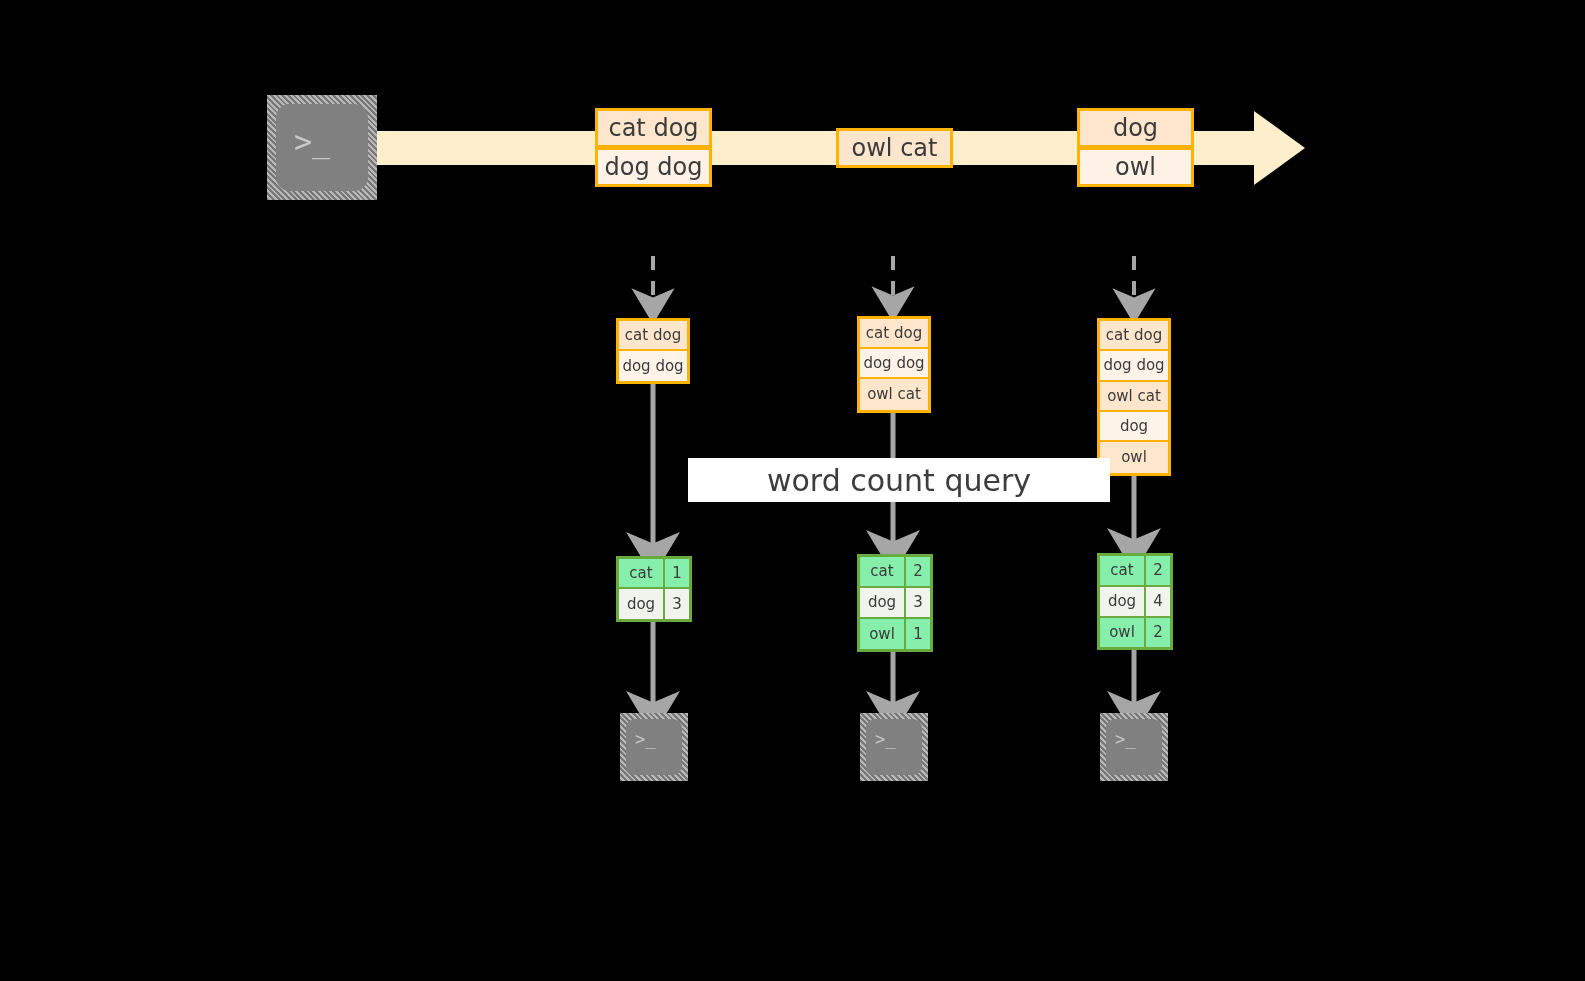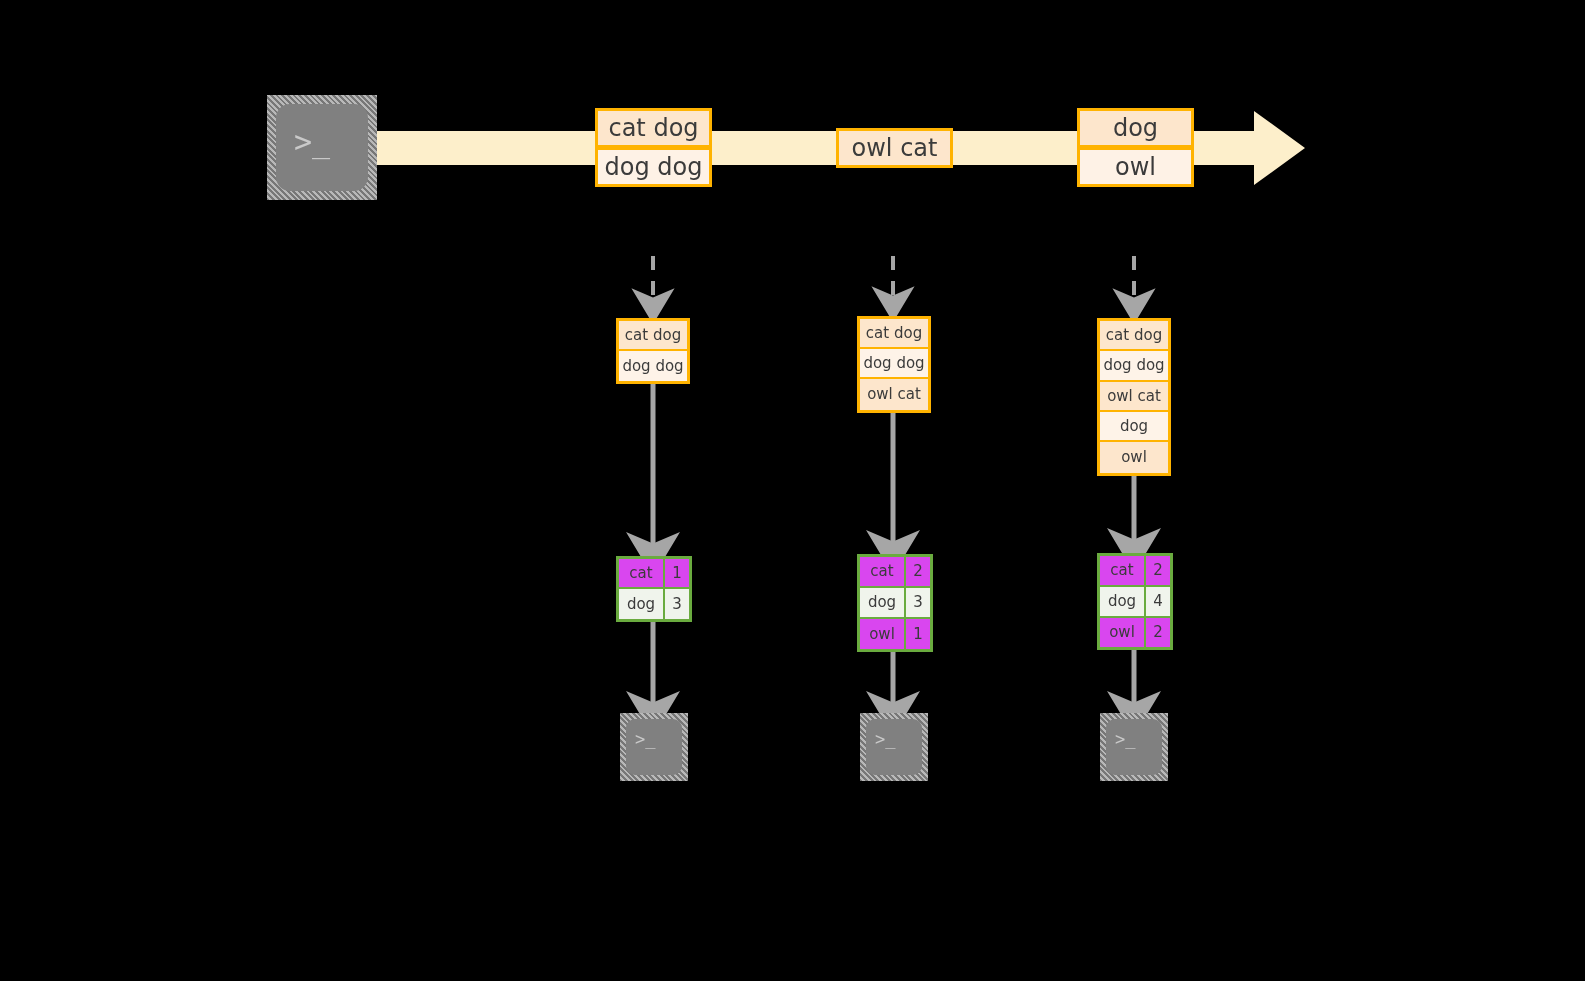--- a/index.html
+++ b/index.html
@@ -62,21 +62,21 @@
     display: flex;
     border-bottom: 2px solid #6AAB3F;
     line-height: 1;
   }
   .table-row:last-child { border-bottom: none; }
   .table-cell {
     display: flex;
     align-items: center;
     justify-content: center;
     color: #3b3b3b;
-    background: #d946ef;
+    background: #86efac;
     white-space: nowrap;
   }
   .table-cell.key { border-right: 2px solid #6AAB3F; }
   .table-row.alt .table-cell { background: #F0F4EC; }
 
   
   .terminal {
     position: absolute;
     background: #808080;
   }
@@ -173,20 +173,23 @@
   </div>
 
   <div class="stack" style="left:1097px; top:318px; width:74px; height:158px;">
     <div class="stack-row" style="height:30px; font-size:15px;">cat dog</div>
     <div class="stack-row alt" style="height:31px; font-size:15px;">dog dog</div>
     <div class="stack-row" style="height:30px; font-size:15px;">owl cat</div>
     <div class="stack-row alt" style="height:30px; font-size:15px;">dog</div>
     <div class="stack-row" style="height:31px; font-size:15px;">owl</div>
   </div>
 
+  <div class="query-band" style="left:688px; top:458px; width:422px; height:44px; font-size:30px;">
+    <span>word count query</span>
+  </div>
 
   <div class="table" style="left:616px; top:556px; width:76px; height:66px;">
     <div class="table-row" style="height:30px;">
       <div class="table-cell key" style="width:46px; font-size:15px;">cat</div>
       <div class="table-cell" style="width:24px; font-size:15px;">1</div>
     </div>
     <div class="table-row alt" style="height:30px;">
       <div class="table-cell key" style="width:46px; font-size:15px;">dog</div>
       <div class="table-cell" style="width:24px; font-size:15px;">3</div>
     </div>

